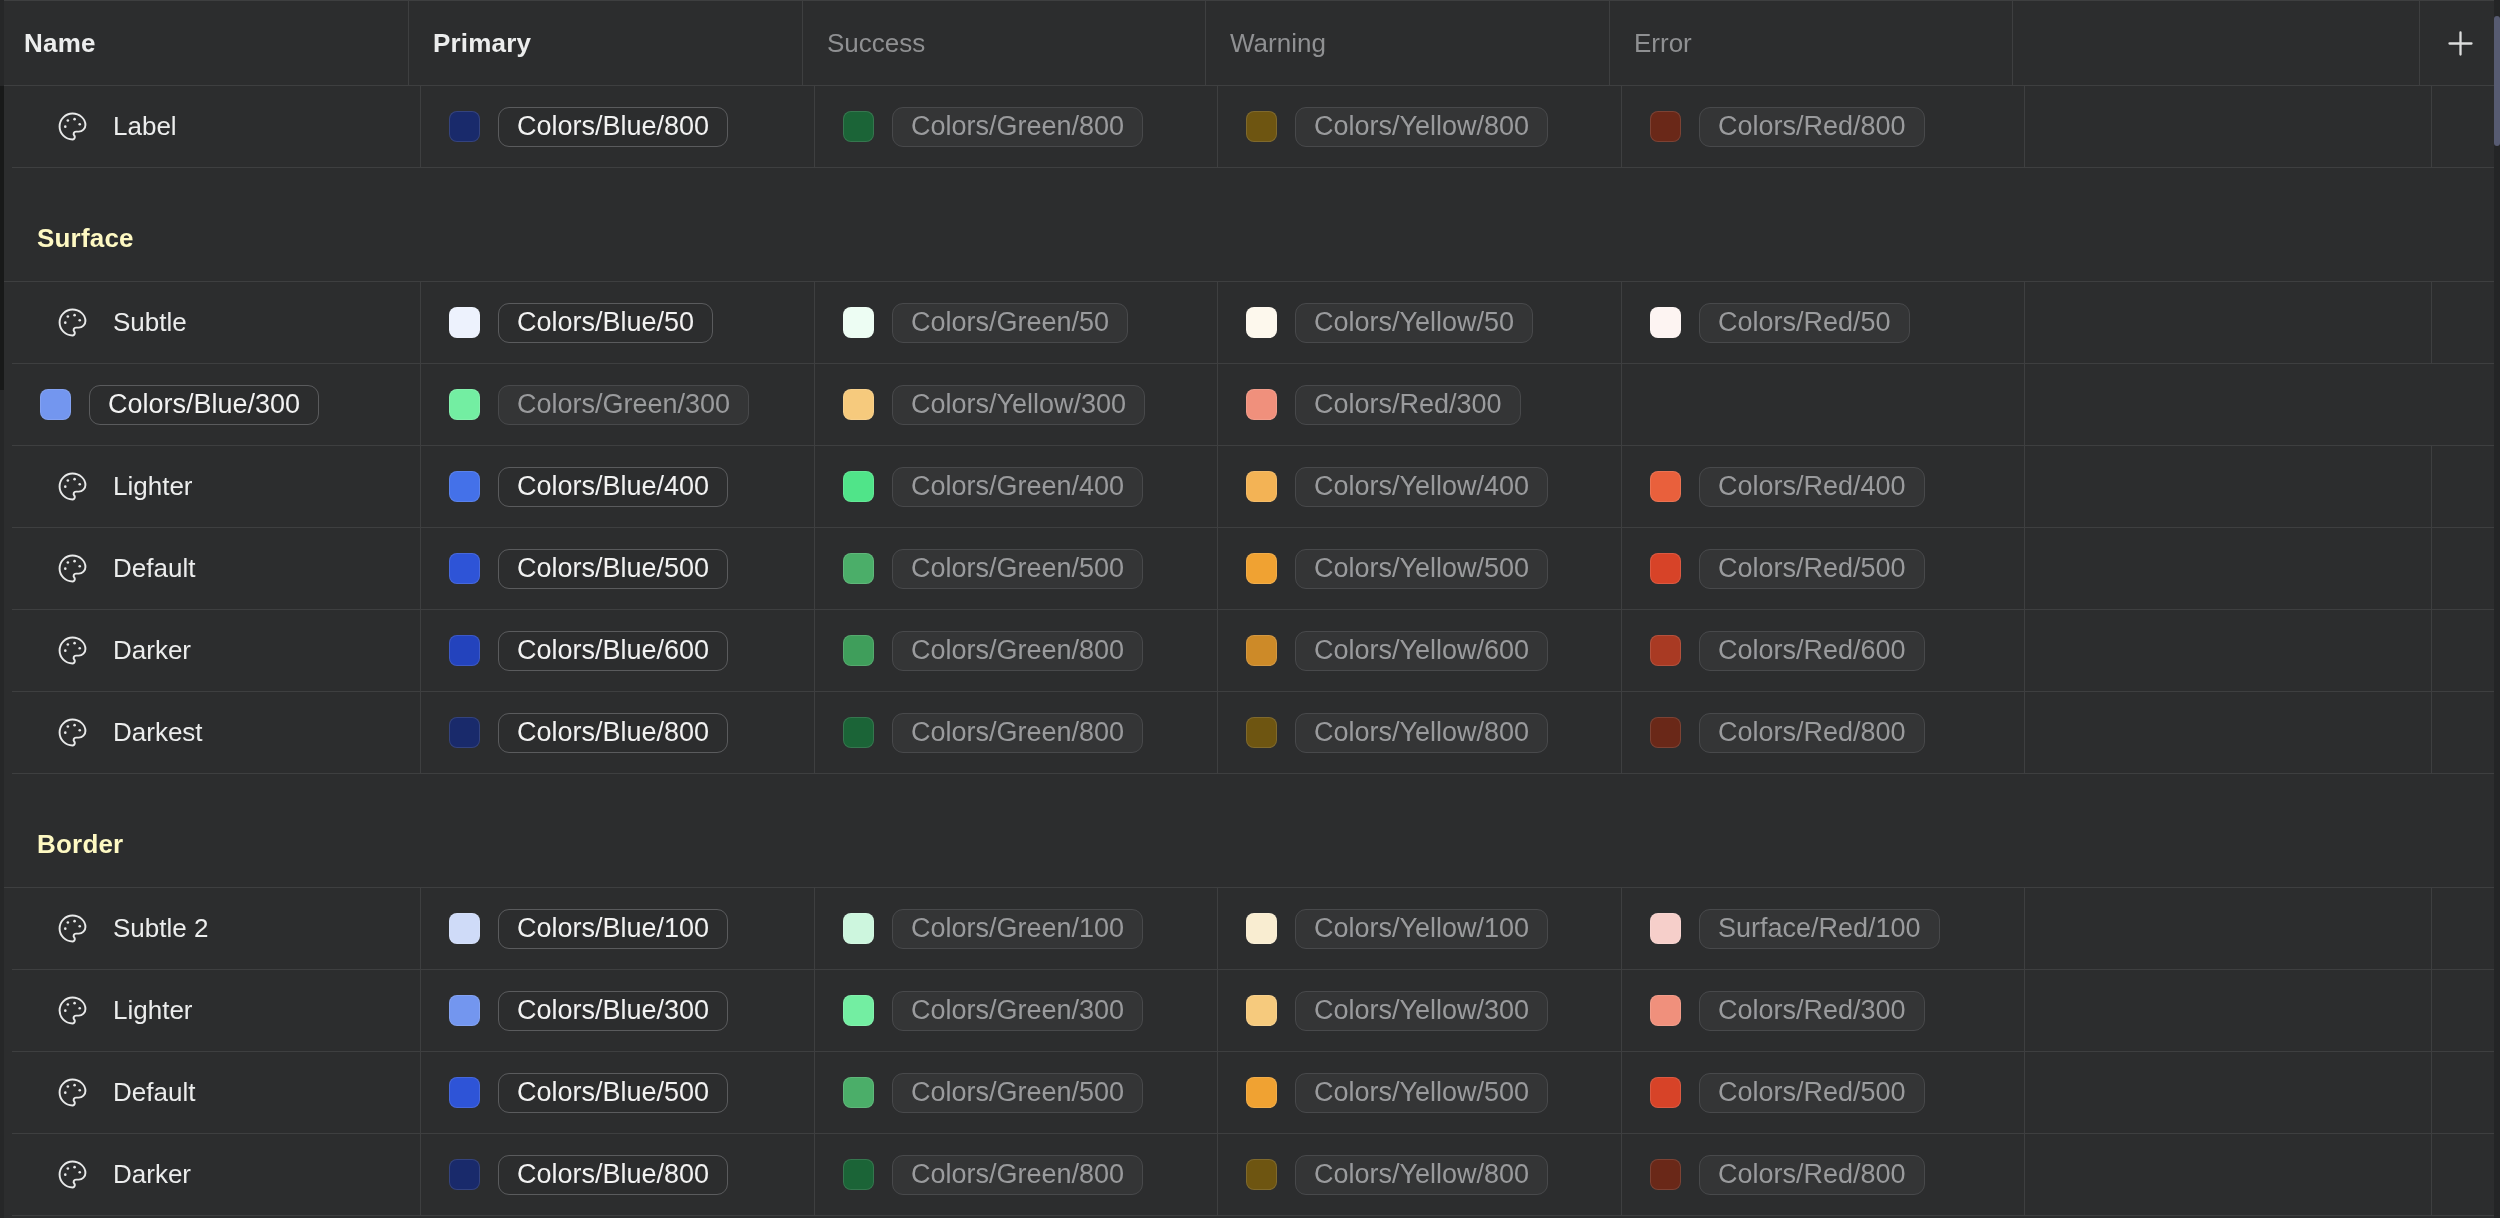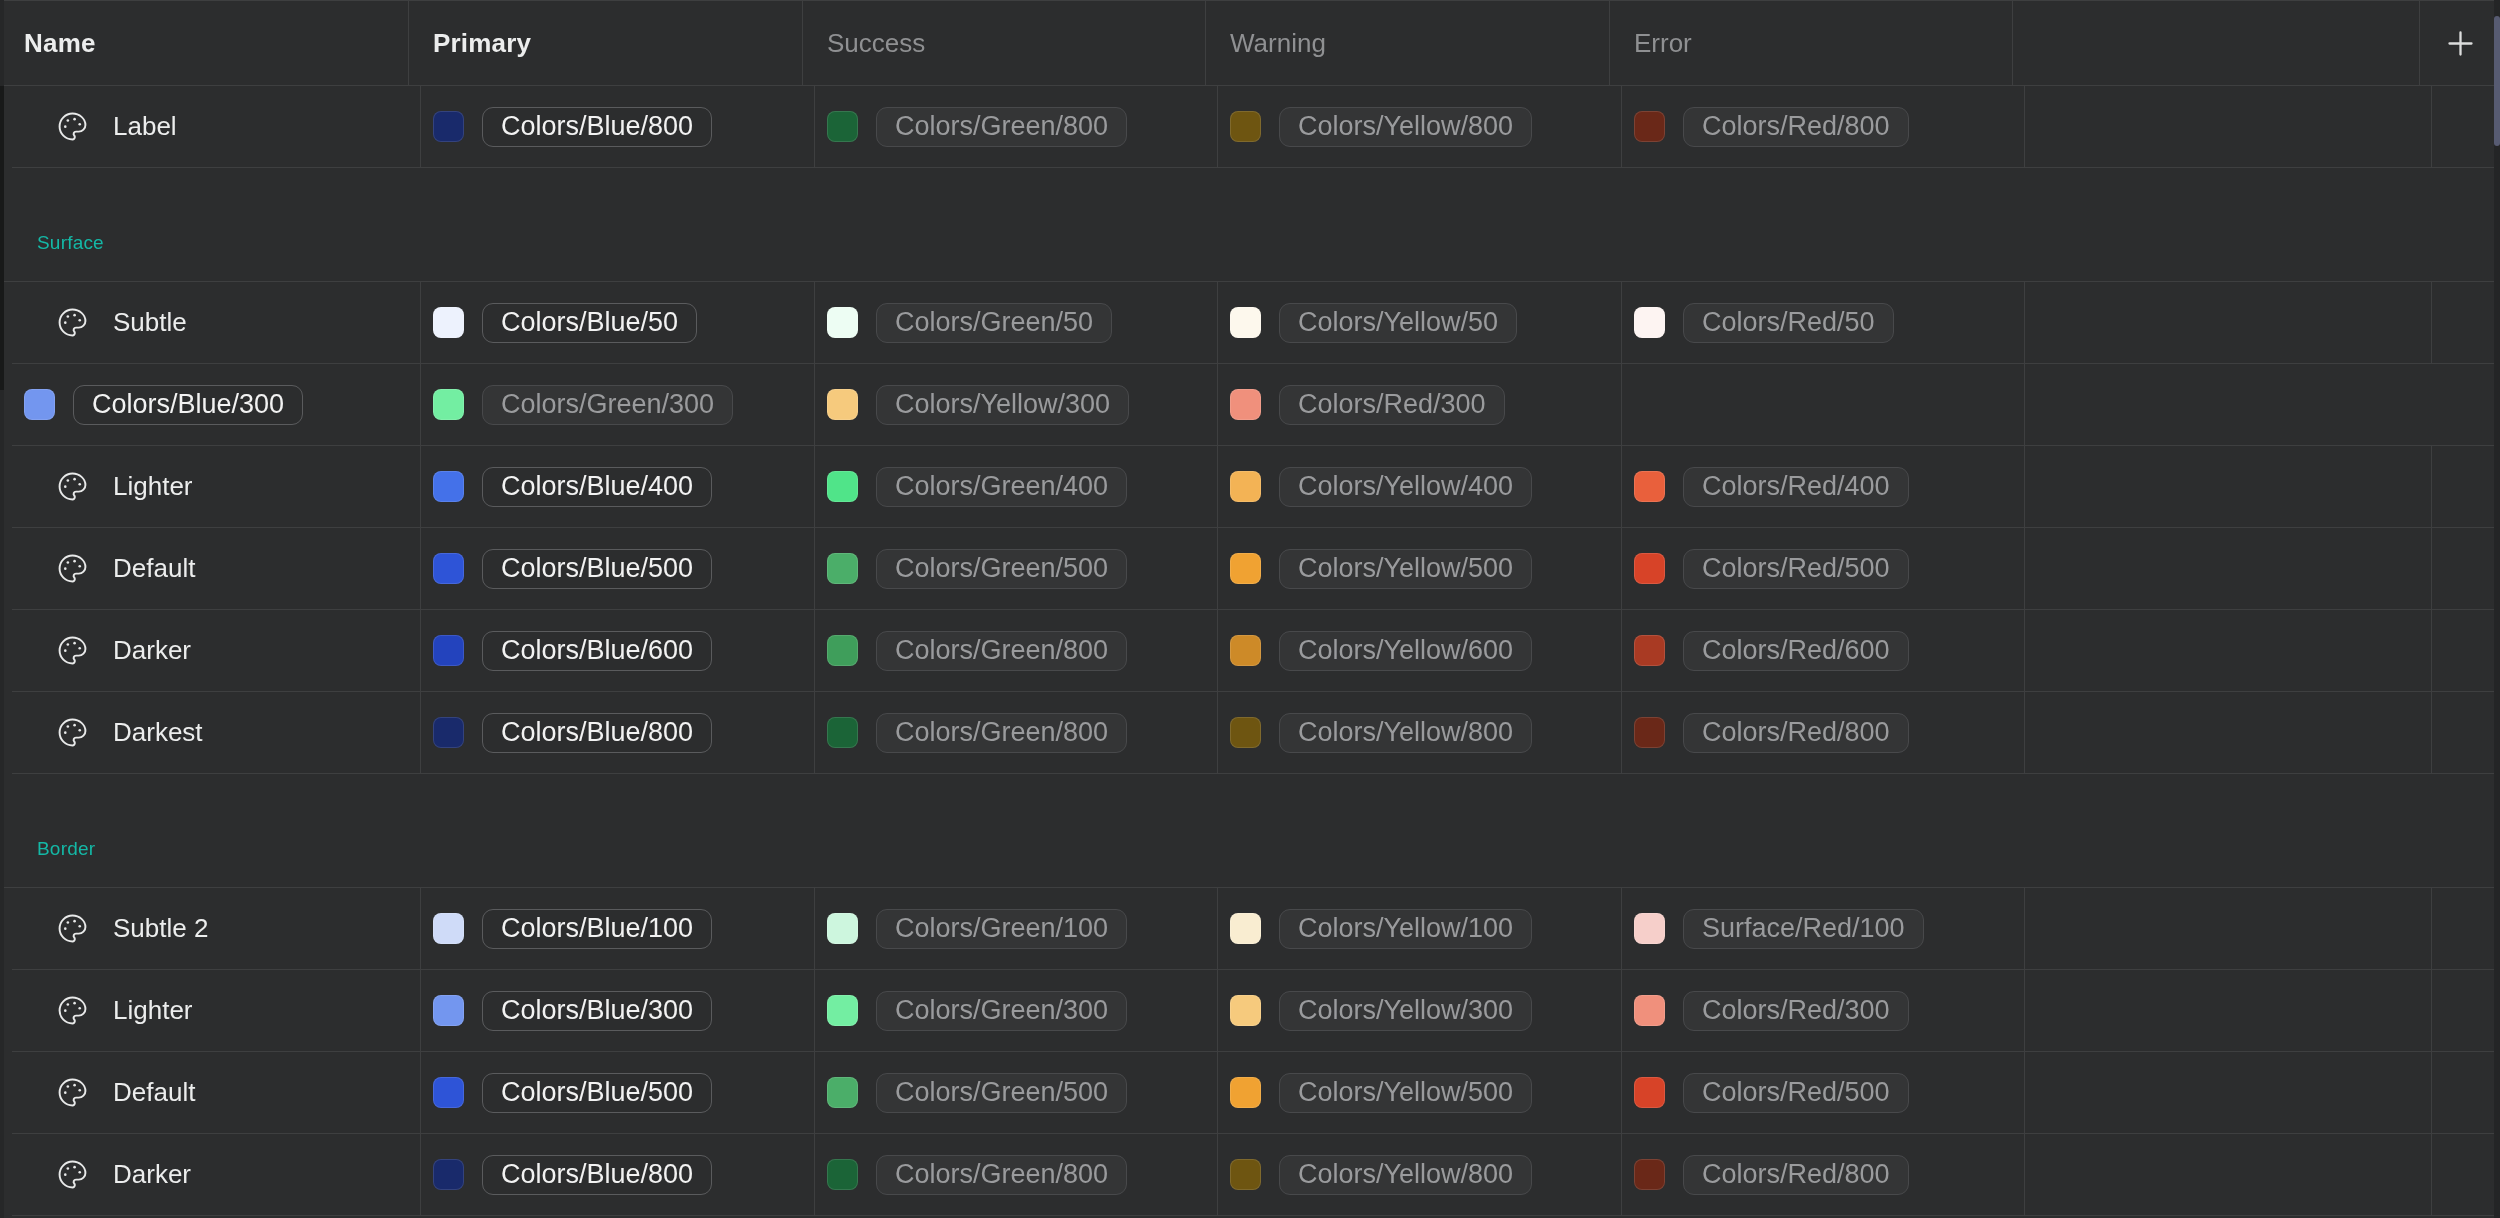--- a/index.html
+++ b/index.html
@@ -53,21 +53,21 @@
     grid-template-columns:var(--cols);
     height:82px;
     border-bottom:1px solid var(--line);
     margin-left:12px;
   }
   .cell{display:flex;align-items:center;}
   .cell + .cell{border-left:1px solid var(--line);}
   .name-cell{padding-left:45px;gap:25px;cursor:default;}
   .row-label{font-size:26px;color:var(--text);}
   .icon{display:flex;align-items:center;justify-content:center;width:31px;height:31px;flex:none;}
-  .color-cell{padding-left:12px;}
+  .color-cell{padding-left:28px;}
   .swatch{
     width:31px;height:31px;flex:none;
     border-radius:8px;
     box-shadow:inset 0 0 0 1px rgba(255,255,255,.12);
     cursor:pointer;
   }
   .chip{
     margin-left:18px;
     height:40px;
     display:inline-flex;align-items:center;
@@ -88,21 +88,21 @@
     color:var(--chip-muted-text);
   }
 
   
   .section-row{
     height:114px;
     border-bottom:1px solid var(--line);
     display:flex;align-items:flex-end;
     padding:0 0 27px 37px;
   }
-  .section-label{font-size:19px;font-weight:400;color:#14b8a6;letter-spacing:.2px;}
+  .section-label{font-size:26px;font-weight:700;color:#fef9c3;letter-spacing:.2px;}
 
   
   .right-gutter{
     position:absolute;top:0;right:0;width:6px;height:1218px;
     background:#242526;
   }
   .right-thumb{
     position:absolute;top:16px;right:0;width:6px;height:130px;
     border-radius:3px;background:#575b72;cursor:grab;
   }

